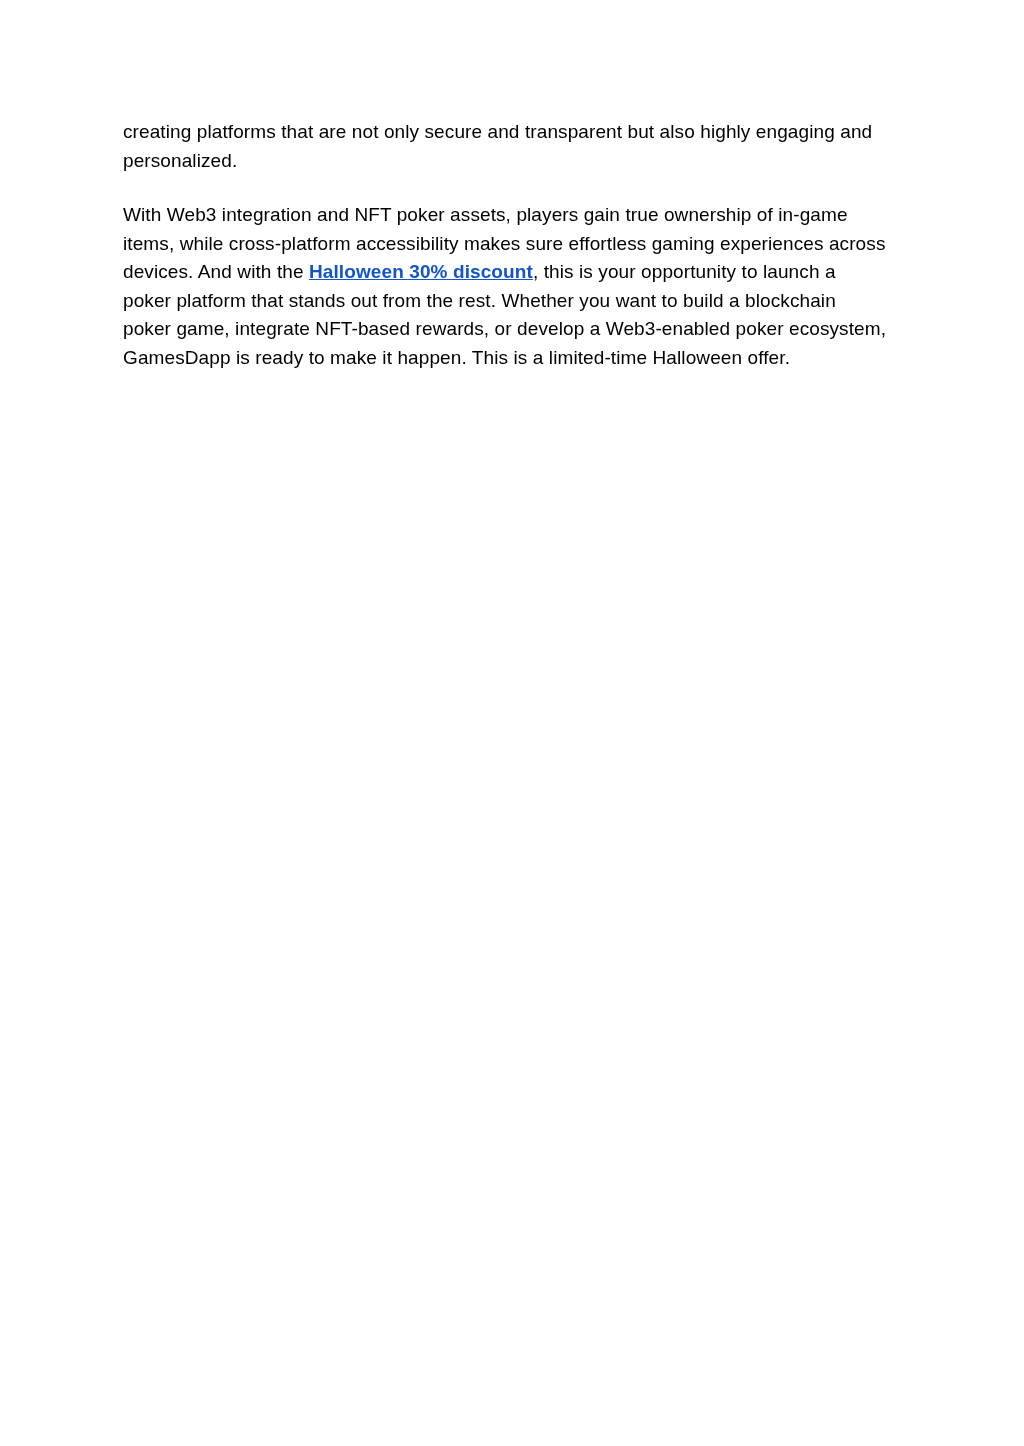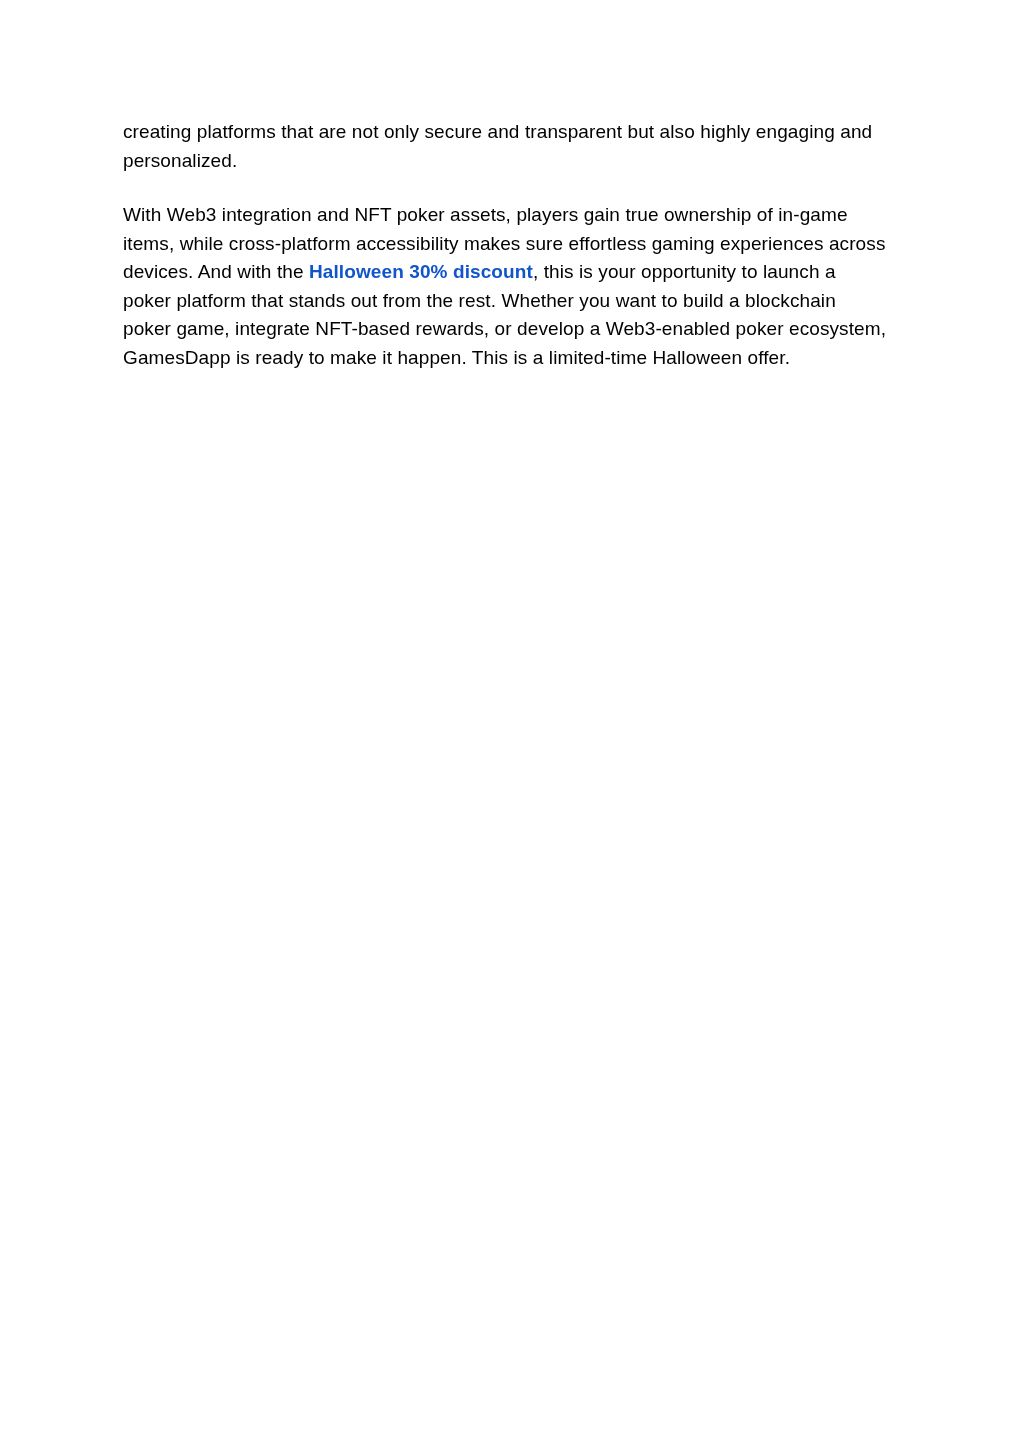--- a/index.html
+++ b/index.html
@@ -24,20 +24,21 @@
   .doc-body p {
     margin: 0 0 26px 0;
     font-size: 19px;
     line-height: 28.5px;
     letter-spacing: 0.1px;
     color: #000000;
   }
   .doc-body a.doc-link {
     color: #1155cc;
     font-weight: bold;
+    text-decoration: underline;
     cursor: pointer;
   }
 </style>
 </head>
 <body>
 
 <div class="page">
   <div class="doc-body">
       <p><span>creating platforms that are not only secure and transparent but also highly engaging and personalized.</span></p>
       <p><span>With Web3 integration and NFT poker assets, players gain true ownership of in-game items, while cross-platform accessibility makes sure effortless gaming experiences across devices. And with the </span><a class="doc-link">Halloween 30% discount</a><span>, this is your opportunity to launch a poker platform that stands out from the rest. Whether you want to build a blockchain poker game, integrate NFT-based rewards, or develop a Web3-enabled poker ecosystem, GamesDapp is ready to make it happen. This is a limited-time Halloween offer.</span></p>

